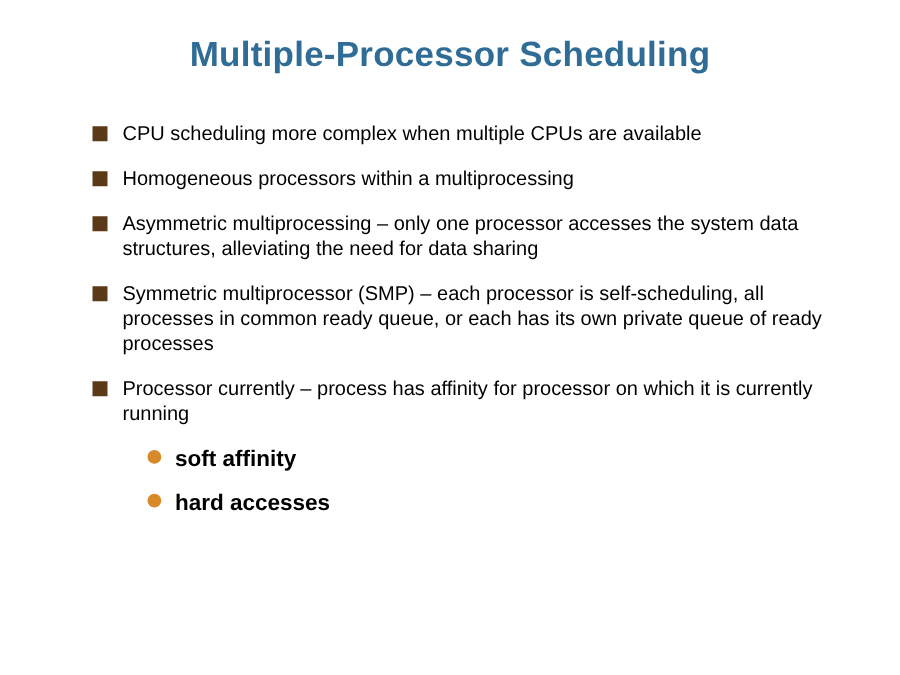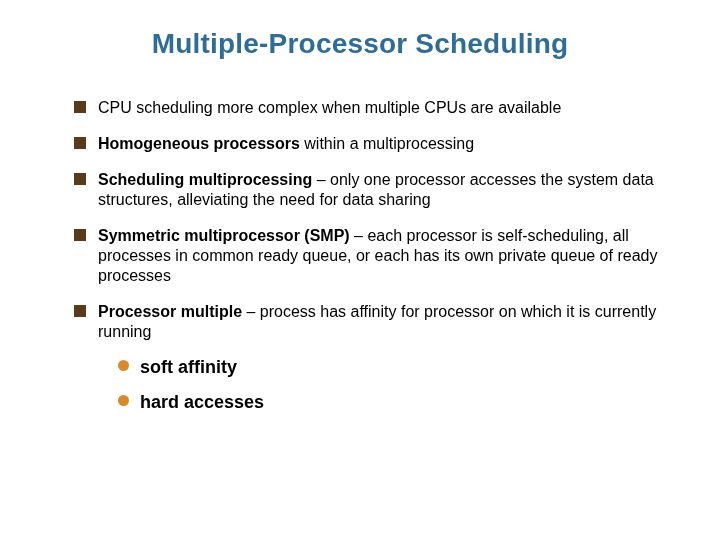--- a/index.html
+++ b/index.html
@@ -63,48 +63,48 @@
   ul.level2 > li::before {
     content: "";
     position: absolute;
     left: 0;
     top: 4px;
     width: 11px;
     height: 11px;
     border-radius: 50%;
     background: #d88a2a;
   }
-  .b { font-weight: bold; }
+  .b { font-weight: normal; }
 </style>
 </head>
 <body>
 
 <div class="slide">
   <h1 class="title">Multiple-Processor Scheduling</h1>
 
   <ul class="level1">
 
     <li>
       <span>CPU scheduling more complex when multiple CPUs are available</span>
     </li>
 
     <li>
       <span class="b">Homogeneous processors</span><span> within a multiprocessing</span>
     </li>
 
     <li>
-      <span class="b">Scheduling multiprocessing</span><span> – only one processor accesses the system data structures, alleviating the need for data sharing</span>
+      <span class="b">Asymmetric multiprocessing</span><span> – only one processor accesses the system data structures, alleviating the need for data sharing</span>
     </li>
 
     <li>
       <span class="b">Symmetric multiprocessor  (SMP)</span><span> – each processor is self-scheduling, all processes in common ready queue, or each has its own private queue of ready processes</span>
     </li>
 
     <li>
-      <span class="b">Processor multiple</span><span> – process has affinity for processor on which it is currently running</span>
+      <span class="b">Processor currently</span><span> – process has affinity for processor on which it is currently running</span>
 
       <ul class="level2">
         <li>
           <span>soft affinity</span>
         </li>
         <li>
           <span>hard accesses</span>
         </li>
       </ul>
     </li>

